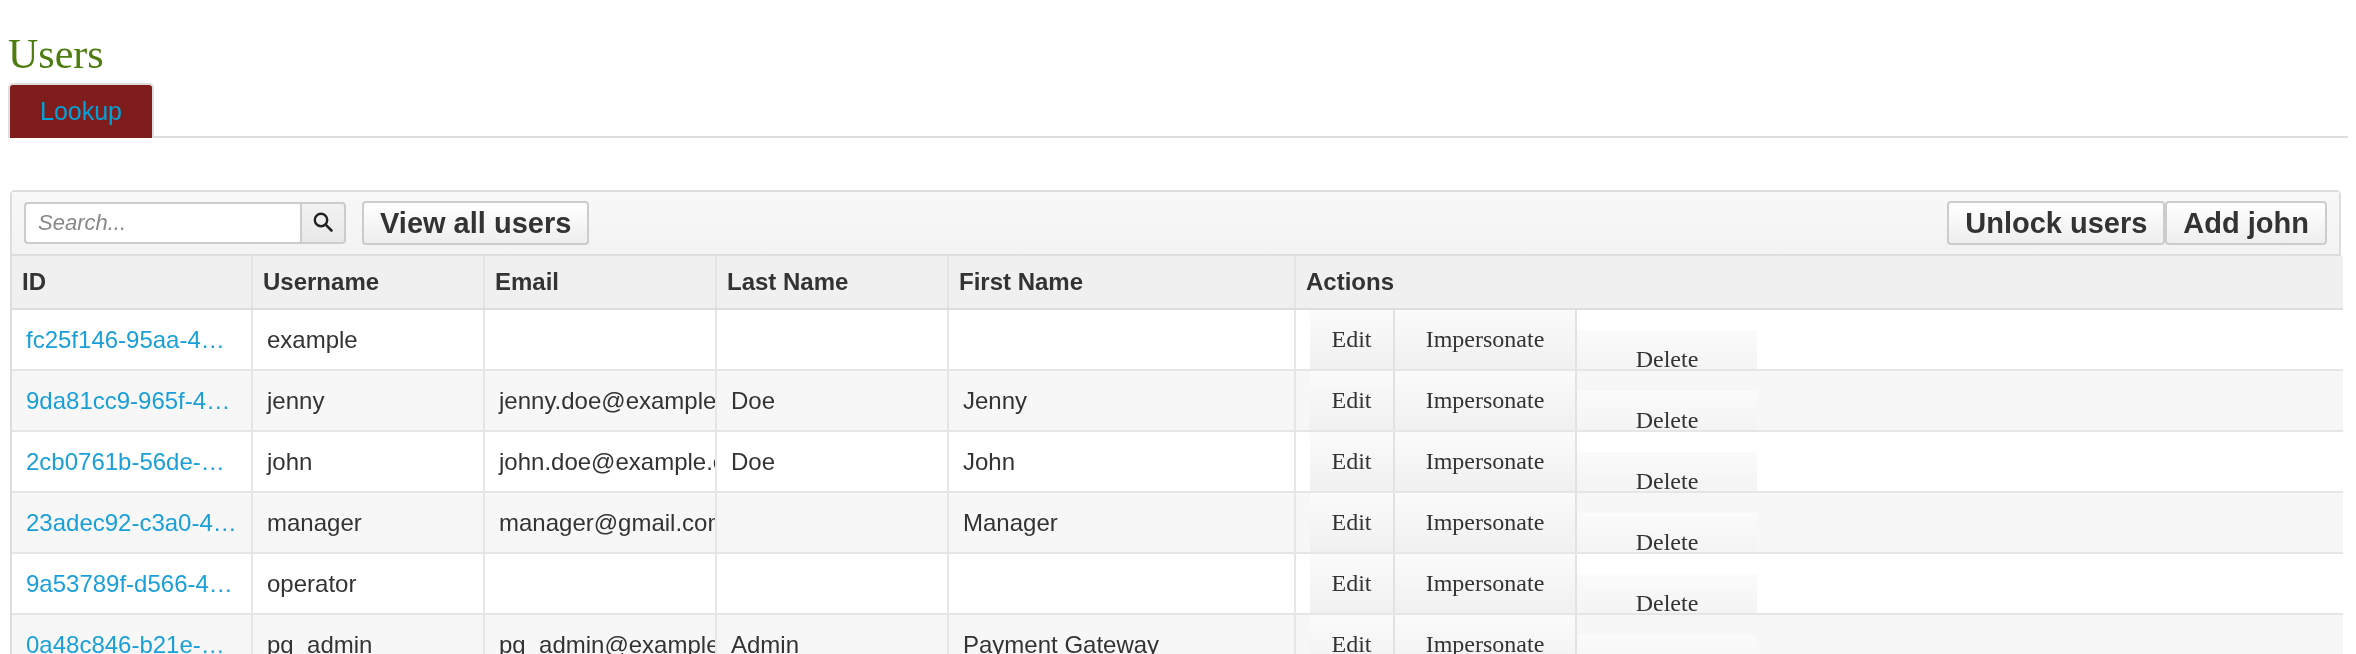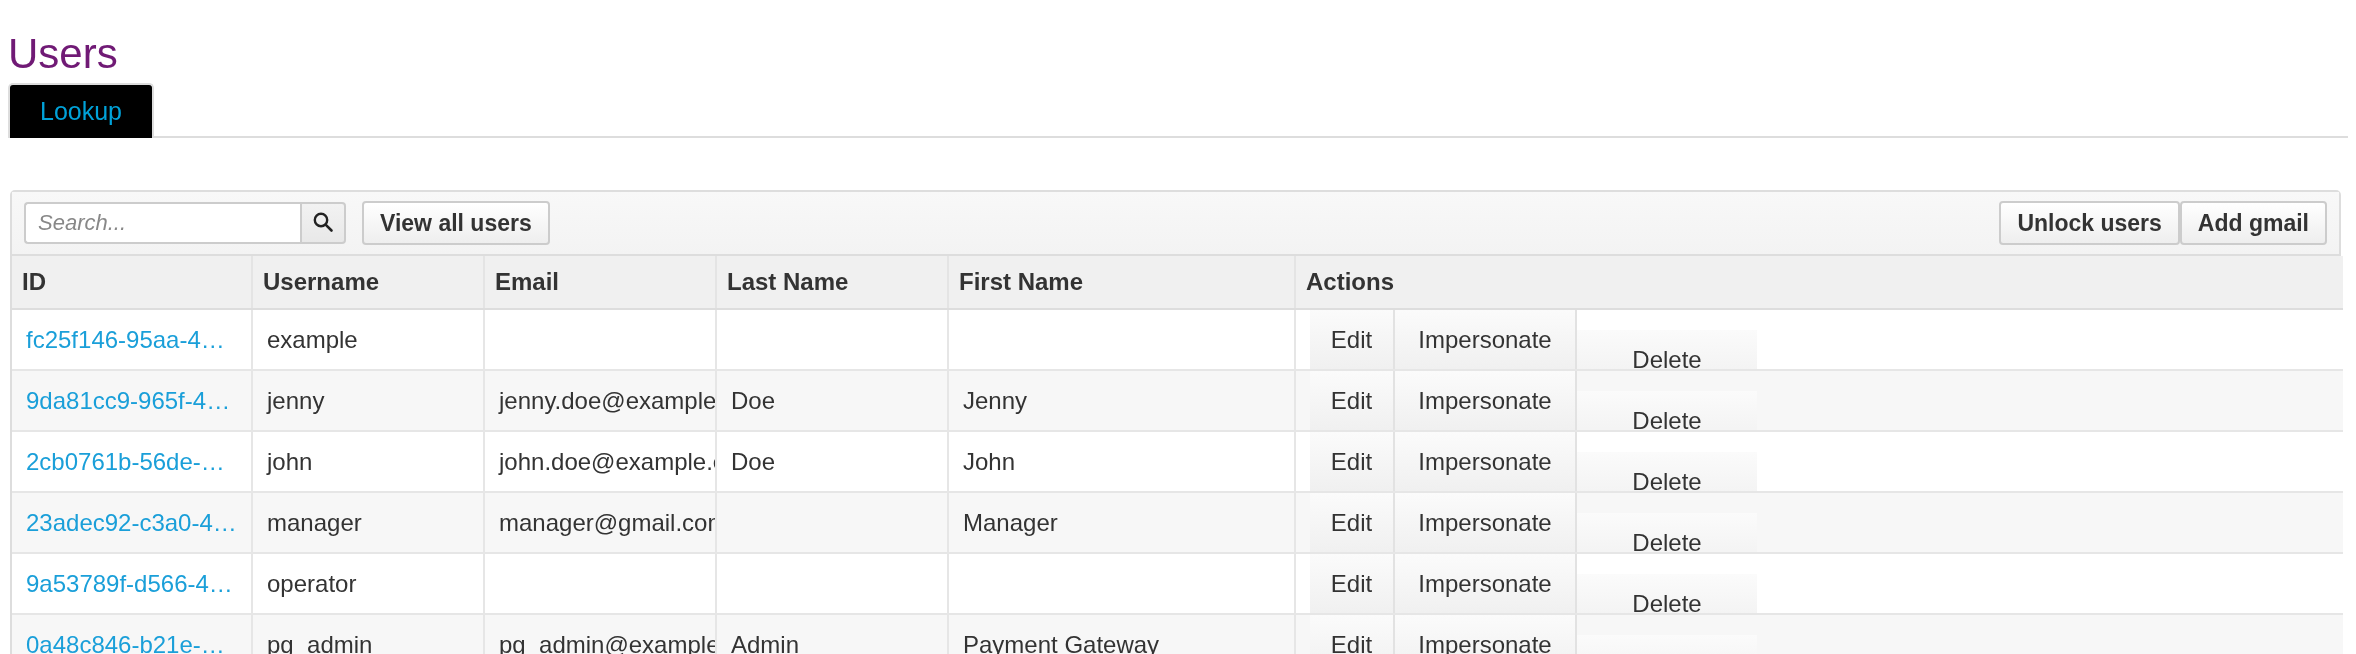--- a/index.html
+++ b/index.html
@@ -17,23 +17,24 @@
     overflow: hidden;
   }
 
   
   .page-title {
     position: absolute;
     left: 8px;
     top: 2px;
     font-size: 42px;
     font-weight: 400;
-    color: #701a75;
+    color: #4d7c0f;
     letter-spacing: 0px;
     line-height: 48px;
+    font-family: Liberation Serif, serif;
   }
 
   
   .tabs {
     position: absolute;
     left: 8px;
     top: 83px;
     width: 2340px;
     height: 55px;
     border-bottom: 2px solid #dddddd;
@@ -41,21 +42,21 @@
   .tab {
     position: absolute;
     left: 0;
     top: 0;
     height: 55px;
     padding: 12px 30px;
     display: flex;
     align-items: center;
     font-size: 25px;
     color: #00a2d9;
-    background: #000000;
+    background: #7f1d1d;
     border: 2px solid #dddddd;
     border-bottom: none;
     border-radius: 5px 5px 0 0;
     cursor: pointer;
   }
 
   
   .panel {
     position: absolute;
     left: 10px;
@@ -111,21 +112,21 @@
   }
 
   
   .btn {
     height: 44px;
     padding: 0 16px;
     border: 2px solid #cccccc;
     border-radius: 4px;
     background: linear-gradient(to bottom, #ffffff 0%, #eeeeee 100%);
     font-family: "Liberation Sans", sans-serif;
-    font-size: 23px;
+    font-size: 29px;
     font-weight: bold;
     color: #333333;
     display: flex;
     align-items: center;
     justify-content: center;
     white-space: nowrap;
     cursor: pointer;
   }
   .btn-view-all { margin-left: 16px; }
   .btn-unlock { }
@@ -152,21 +153,21 @@
     border-bottom: 2px solid #e6e6e6;
     border-right: 2px solid #e6e6e6;
     font-size: 24px;
     color: #333333;
     padding: 0 14px;
     height: 59px;
     vertical-align: middle;
     overflow: hidden;
     white-space: nowrap;
   }
-  table.users-table tbody td:last-child { border-right: none; }
+  table.users-table tbody td:last-child { border-right: none; font-family: Liberation Serif, serif; }
   table.users-table tbody tr:nth-child(even) { background: #f7f7f7; }
   table.users-table tbody tr:nth-child(odd)  { background: #ffffff; }
   table.users-table tbody tr:last-child td { border-bottom: none; }
 
   .id-link {
     color: #1a9fd9;
     text-decoration: none;
     cursor: pointer;
     display: inline-block;
     max-width: 100%;
@@ -230,21 +231,21 @@
                 <line x1="14.6" y1="14.6" x2="20.5" y2="20.5" stroke="#222" stroke-width="2.6" stroke-linecap="round"></line>
               </svg>
             </span>
           </button>
         </div>
         <button class="btn btn-view-all">View all users</button>
       </div>
 
       <div class="toolbar-right">
         <button class="btn btn-unlock">Unlock users</button>
-        <button class="btn btn-add">Add gmail</button>
+        <button class="btn btn-add">Add john</button>
       </div>
     </div>
 
     <table class="users-table">
       <colgroup>
         <col class="c-id">
           <col class="c-user">
           <col class="c-email">
         <col class="c-last">
           <col class="c-first">

